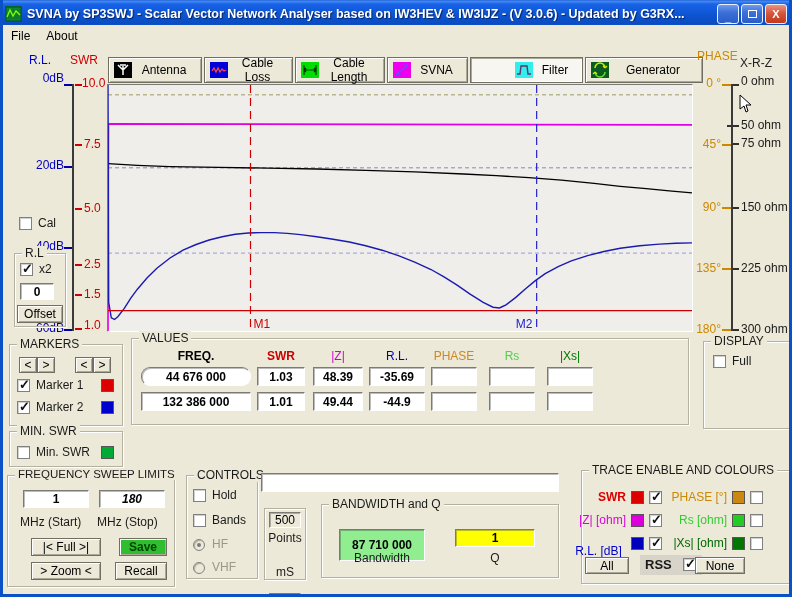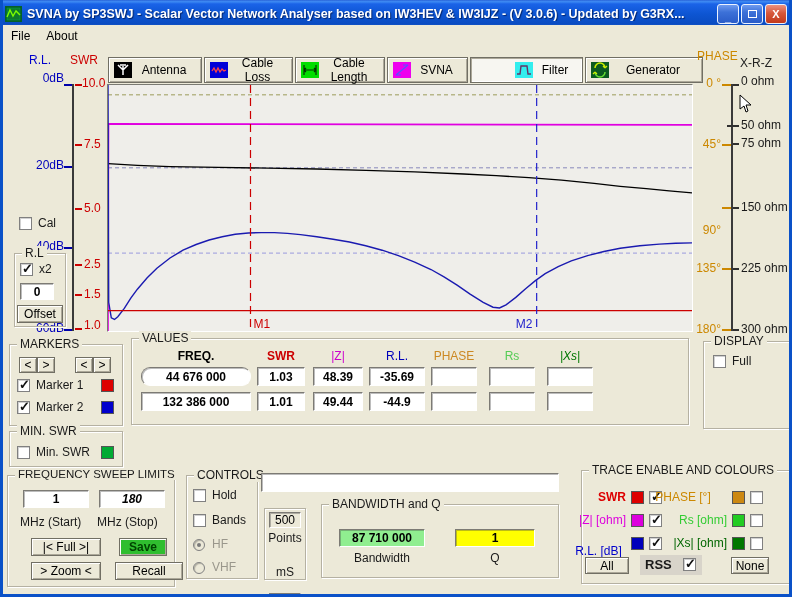--- a/index.html
+++ b/index.html
@@ -189,21 +189,21 @@
   <div class="tick" style="left:719px; top:268px; width:9px; background:#CC8800;"></div>
   <div class="tick" style="left:719px; top:329px; width:9px; background:#CC8800;"></div>
   <div class="tick" style="left:730px; top:84px;  width:6px; background:#303030;"></div>
   <div class="tick" style="left:724px; top:125px; width:12px; background:#303030;"></div>
   <div class="tick" style="left:730px; top:143px; width:6px; background:#303030;"></div>
   <div class="tick" style="left:730px; top:207px; width:6px; background:#303030;"></div>
   <div class="tick" style="left:730px; top:268px; width:6px; background:#303030;"></div>
   <div class="tick" style="left:730px; top:329px; width:6px; background:#303030;"></div>
   <div class="lbl" style="left:688px; top:76px;  width:30px; text-align:right; color:#CC8800;">0 °</div>
   <div class="lbl" style="left:688px; top:137px; width:30px; text-align:right; color:#CC8800;">45°</div>
-  <div class="lbl" style="left:688px; top:200px; width:30px; text-align:right; color:#CC8800;margin-top:23px;">90°</div>
+  <div class="lbl" style="left:688px; top:200px; width:30px; text-align:right; color:#CC8800;">90°</div>
   <div class="lbl" style="left:688px; top:261px; width:30px; text-align:right; color:#CC8800;">135°</div>
   <div class="lbl" style="left:688px; top:322px; width:30px; text-align:right; color:#CC8800;">180°</div>
   <div class="lbl" style="left:738px; top:74px;">0 ohm</div>
   <div class="lbl" style="left:738px; top:118px;">50 ohm</div>
   <div class="lbl" style="left:738px; top:136px;">75 ohm</div>
   <div class="lbl" style="left:738px; top:200px;">150 ohm</div>
   <div class="lbl" style="left:738px; top:261px;">225 ohm</div>
   <div class="lbl" style="left:738px; top:322px;">300 ohm</div>
   <svg style="position:absolute; left:736px; top:94px;" width="14" height="20" viewBox="0 0 14 20">
       <path d="M1 1 L1 15 L5 12 L7 18 L9 17 L7 11 L12 11 Z" fill="#fff" stroke="#000" stroke-width="1"></path>
@@ -232,21 +232,21 @@
 
   <div class="grp" style="left:128px; top:338px; width:558px; height:87px;">
     <div class="grp-label">VALUES</div>
   </div>
   <div class="vhead" style="left:138px; top:349px; width:110px; color:#000000;">FREQ.</div>
   <div class="vhead" style="left:254px; top:349px; width:48px; color:#CC0000;">SWR</div>
   <div class="vhead" style="left:310px; top:349px; width:50px; color:#CC00CC; font-weight:normal;">|Z|</div>
   <div class="vhead" style="left:366px; top:349px; width:56px; color:#0000BB; font-weight:normal;">R.L.</div>
   <div class="vhead" style="left:428px; top:349px; width:46px; color:#CC8822; font-weight:normal;">PHASE</div>
   <div class="vhead" style="left:486px; top:349px; width:46px; color:#55CC55; font-weight:normal;">Rs</div>
-  <div class="vhead" style="left:544px; top:349px; width:46px; color:#007700; font-weight:normal;font-style:italic;">|Xs|</div>
+  <div class="vhead" style="left:544px; top:349px; width:46px; color:#007700; font-weight:normal;">|Xs|</div>
 
   <div class="sunken valbox" style="left:138px; top:367px; width:110px; height:19px;border-radius:9px;">44 676 000</div>
   <div class="sunken valbox" style="left:254px; top:367px; width:48px;  height:19px;">1.03</div>
   <div class="sunken valbox" style="left:310px; top:367px; width:50px;  height:19px;">48.39</div>
   <div class="sunken valbox" style="left:366px; top:367px; width:56px;  height:19px;">-35.69</div>
   <div class="sunken valbox" style="left:428px; top:367px; width:46px;  height:19px;"></div>
   <div class="sunken valbox" style="left:486px; top:367px; width:46px;  height:19px;"></div>
   <div class="sunken valbox" style="left:544px; top:367px; width:46px;  height:19px;"></div>
 
   <div class="sunken valbox" style="left:138px; top:392px; width:110px; height:19px;">132 386 000</div>
@@ -266,21 +266,21 @@
   <div class="grp" style="left:4px; top:475px; width:168px; height:112px;">
     <div class="grp-label" style="font-size:11.5px;">FREQUENCY SWEEP LIMITS</div>
   </div>
   <div class="sunken valbox" style="left:20px; top:490px; width:66px; height:18px;">1</div>
   <div class="sunken valbox" style="left:96px; top:490px; width:66px; height:18px;font-style:italic;">180</div>
   <div class="lbl" style="left:17px; top:515px;">MHz  (Start)</div>
   <div class="lbl" style="left:94px; top:515px;">MHz  (Stop)</div>
   <div class="btn" style="left:28px; top:538px; width:70px; height:18px;">|&lt; Full &gt;|</div>
   <div class="btn" style="left:116px; top:538px; width:48px; height:18px; background:#2FBE2F; color:#004400; font-weight:bold;">Save</div>
   <div class="btn" style="left:28px; top:562px; width:70px; height:18px;">&gt; Zoom &lt;</div>
-  <div class="btn" style="left:112px; top:562px; width:68px; height:18px;">Recall</div>
+  <div class="btn" style="left:112px; top:562px; width:52px; height:18px;">Recall</div>
 
   <div class="grp" style="left:183px; top:475px; width:72px; height:104px;">
     <div class="grp-label">CONTROLS</div>
   </div>
   <span class="cb" style="left:190px; top:489px;"></span>
   <div class="lbl" style="left:209px; top:488px;">Hold</div>
   <span class="cb" style="left:190px; top:514px;"></span>
   <div class="lbl" style="left:209px; top:513px;">Bands</div>
   <span class="radio selected disabled" style="left:190px; top:539px;"></span>
   <div class="lbl" style="left:209px; top:537px; color:#9A978C;">HF</div>
@@ -291,33 +291,33 @@
   <div class="sunken valbox" style="left:266px; top:512px; width:32px; height:16px; background:#ECE9D8; font-weight:normal;">500</div>
   <div class="lbl" style="left:261px; top:531px; width:42px; text-align:center;">Points</div>
   <div class="sunken valbox" style="left:266px; top:546px; width:32px; height:16px; background:#ECE9D8; font-weight:normal;margin-top:47px;">687</div>
   <div class="lbl" style="left:261px; top:565px; width:42px; text-align:center;">mS</div>
 
   <input class="sunken" style="position: absolute; left: 258px; top: 473px; width: 298px; height: 19px; font-size: 12px; padding: 0px 3px;" value="">
 
   <div class="grp" style="left:318px; top:504px; width:238px; height:74px;">
     <div class="grp-label">BANDWIDTH and Q</div>
   </div>
-  <div class="sunken valbox" style="left:336px; top:529px; width:86px; height:18px; background:#90EE90;">87 710 000</div>
+  <div class="sunken valbox" style="left:336px; top:529px; width:86px; height:32px; background:#90EE90;">87 710 000</div>
   <div class="lbl" style="left:336px; top:551px; width:86px; text-align:center;">Bandwidth</div>
   <div class="sunken valbox" style="left:452px; top:529px; width:80px; height:18px; background:#FFFF00;">1</div>
   <div class="lbl" style="left:452px; top:551px; width:80px; text-align:center;">Q</div>
 
   <div class="grp" style="left:578px; top:470px; width:210px; height:114px;">
     <div class="grp-label">TRACE ENABLE AND COLOURS</div>
   </div>
 
   <div class="lbl" style="left:583px; top:490px; width:40px; text-align:right; color:#DD0000; font-weight:bold;">SWR</div>
   <span class="swatch" style="left:628px; top:491px; background:#DD0000;"></span>
   <span class="cb checked" style="left:646px; top:491px;"></span>
-  <div class="lbl" style="left:652px; top:490px; width:56px; text-align:center; color:#CC8800;">PHASE [°]</div>
+  <div class="lbl" style="left:668px; top:490px; width:56px; text-align:right; color:#CC8800;">PHASE [°]</div>
   <span class="swatch" style="left:729px; top:491px; background:#CC8811;"></span>
   <span class="cb" style="left:747px; top:491px;"></span>
 
   <div class="lbl" style="left:568px; top:513px; width:55px; text-align:right; color:#DD00DD;">|Z| [ohm]</div>
   <span class="swatch" style="left:628px; top:514px; background:#DD00DD;"></span>
   <span class="cb checked" style="left:646px; top:514px;"></span>
   <div class="lbl" style="left:668px; top:513px; width:56px; text-align:right; color:#33CC33;">Rs [ohm]</div>
   <span class="swatch" style="left:729px; top:514px; background:#22CC22;"></span>
   <span class="cb" style="left:747px; top:514px;"></span>
 
@@ -325,15 +325,15 @@
   <span class="swatch" style="left:628px; top:537px; background:#0000BB;"></span>
   <span class="cb checked" style="left:646px; top:537px;"></span>
   <div class="lbl" style="left:663px; top:536px; width:61px; text-align:right; color:#006600;">|Xs| [ohm]</div>
   <span class="swatch" style="left:729px; top:537px; background:#007700;"></span>
   <span class="cb" style="left:747px; top:537px;"></span>
 
   <div class="btn" style="left:582px; top:557px; width:44px; height:17px;">All</div>
   <div style="position:absolute; left:637px; top:555px; width:62px; height:20px; background:#D8D4CA;"></div>
   <div class="lbl" style="left:642px; top:557px; font-weight:bold; font-size:13px;">RSS</div>
   <span class="cb checked" style="left:680px; top:558px;"></span>
-  <div class="btn" style="left:728px; top:557px; width:38px; height:17px;">None</div>
+  <div class="btn" style="left:692px; top:557px; width:50px; height:17px;">None</div>
 
 </div>
 
 </body></html>

